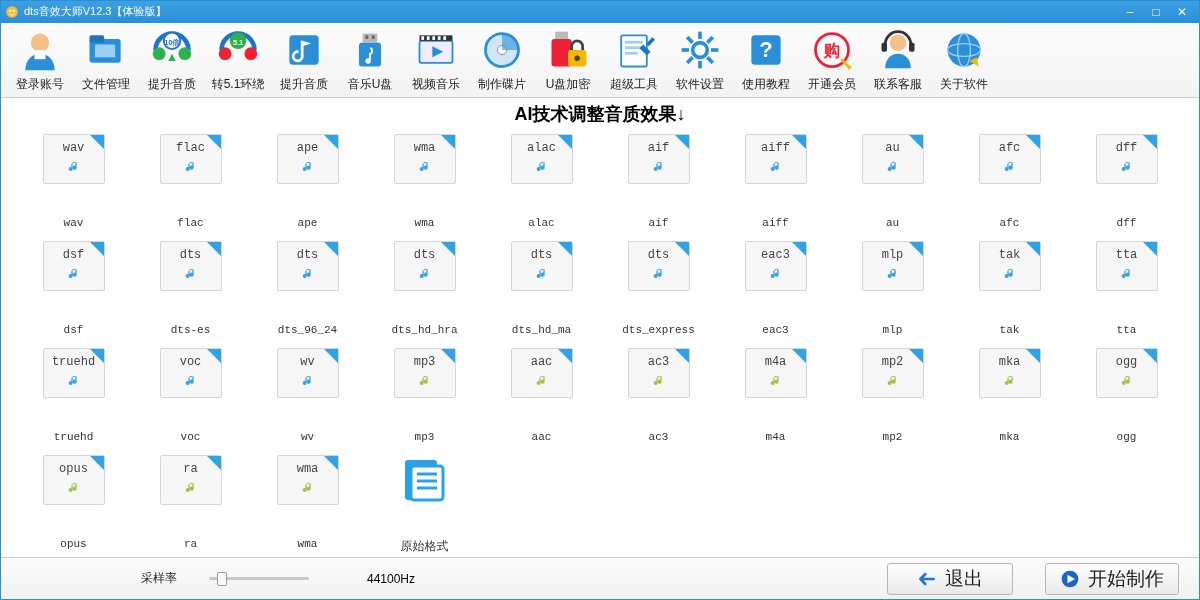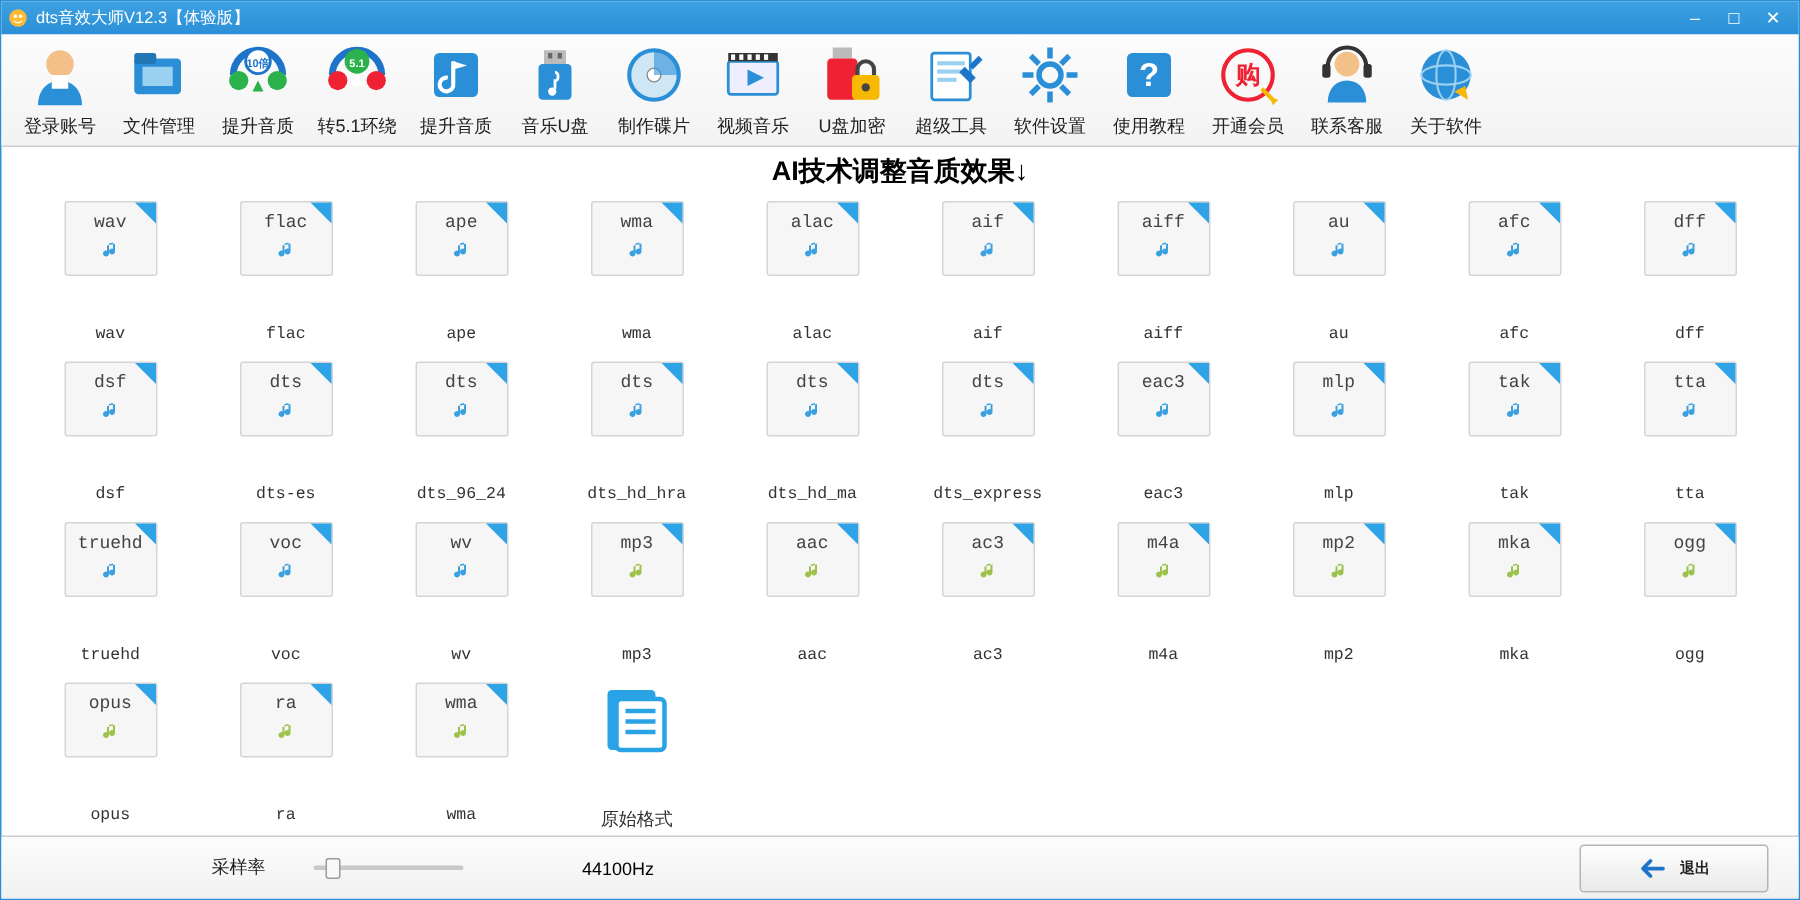--- a/index.html
+++ b/index.html
@@ -138,29 +138,29 @@
     position:relative; width:100px; height:14px;
     display:flex;align-items:center;
   }
   .slider-track {
     width:100px;height:3px;background:#c8c8c8;border-radius:2px;
   }
   .slider-thumb {
     position:absolute;left:8px;top:0;
     width:10px;height:14px;background:#f8f8f8;border:1px solid #9a9a9a;border-radius:2px;
   }
-  .rate-value { font-size:12px; margin-left:47px;}
+  .rate-value { font-size:12px; margin-left:26px;}
   .bottom-spacer { flex:1; }
   .big-btn {
     height:32px; min-width:126px;
     border:1px solid #b5b5b5; border-radius:3px;
     background:linear-gradient(#fefefe,#e9e9e9);
     display:flex;align-items:center;justify-content:center;
     gap:8px;
-    font-size:10px;font-weight:bold;color:#222;
+    font-size:19px;font-weight:normal;color:#222;
     cursor:pointer;
     padding:0 14px;
   }
   .big-btn svg { width:20px;height:20px; }
 </style>
 </head>
 <body>
 
 <div class="window">
 
@@ -247,42 +247,42 @@
             <rect x="26" y="8" width="3" height="4" fill="#666"></rect>
             <path d="M24 22c3 0 3 6 0 6v6" stroke="#fff" stroke-width="2" fill="none"></path>
             <circle cx="22" cy="36" r="3" fill="#fff"></circle>
           </svg>
         </div>
         <div class="tool-label">音乐U盘</div>
       </div>
       <div class="tool-item">
         <div class="tool-icon">
           <svg viewBox="0 0 48 48">
-            <circle cx="24" cy="24" r="18" fill="#cfe6f5"></circle>
-            <circle cx="24" cy="24" r="18" fill="none" stroke="#2b8fd8" stroke-width="3"></circle>
-            <circle cx="24" cy="24" r="5" fill="#fff" stroke="#888"></circle>
-            <path d="M24 6a18 18 0 0 1 18 18L24 24z" fill="#2b8fd8" opacity="0.6"></path>
-          </svg>
-        </div>
-        <div class="tool-label">制作碟片</div>
-      </div>
-      <div class="tool-item">
-        <div class="tool-icon">
-          <svg viewBox="0 0 48 48">
             <rect x="6" y="14" width="36" height="24" rx="2" fill="#eef" stroke="#2b8fd8" stroke-width="2"></rect>
             <rect x="6" y="8" width="36" height="6" fill="#333"></rect>
             <rect x="8" y="9" width="3" height="4" fill="#fff"></rect>
             <rect x="14" y="9" width="3" height="4" fill="#fff"></rect>
             <rect x="20" y="9" width="3" height="4" fill="#fff"></rect>
             <rect x="26" y="9" width="3" height="4" fill="#fff"></rect>
             <rect x="32" y="9" width="3" height="4" fill="#fff"></rect>
             <polygon points="20,20 32,26 20,32" fill="#2b8fd8"></polygon>
           </svg>
         </div>
         <div class="tool-label">视频音乐</div>
+      </div>
+      <div class="tool-item">
+        <div class="tool-icon">
+          <svg viewBox="0 0 48 48">
+            <circle cx="24" cy="24" r="18" fill="#cfe6f5"></circle>
+            <circle cx="24" cy="24" r="18" fill="none" stroke="#2b8fd8" stroke-width="3"></circle>
+            <circle cx="24" cy="24" r="5" fill="#fff" stroke="#888"></circle>
+            <path d="M24 6a18 18 0 0 1 18 18L24 24z" fill="#2b8fd8" opacity="0.6"></path>
+          </svg>
+        </div>
+        <div class="tool-label">制作碟片</div>
       </div>
       <div class="tool-item">
         <div class="tool-icon">
           <svg viewBox="0 0 48 48">
             <rect x="10" y="4" width="14" height="8" fill="#bbb"></rect>
             <rect x="6" y="12" width="22" height="30" rx="3" fill="#e23"></rect>
             <rect x="24" y="24" width="20" height="18" rx="3" fill="#f6b800"></rect>
             <path d="M28 24v-4a6 6 0 0 1 12 0v4" stroke="#444" stroke-width="3" fill="none"></path>
             <circle cx="34" cy="33" r="3" fill="#444"></circle>
           </svg>
@@ -719,14 +719,21 @@
       <div class="slider-thumb"></div>
     </div>
     <span class="rate-value">44100Hz</span>
     <div class="bottom-spacer"></div>
     <div class="big-btn">
       <svg viewBox="0 0 24 24">
           <path d="M20 12 L6 12 M10 6 L4 12 L10 18" stroke="#1d74c8" stroke-width="3" fill="none" stroke-linecap="round" stroke-linejoin="round"></path>
         </svg>
       <span>退出</span>
     </div>
+    <div class="big-btn">
+      <svg viewBox="0 0 24 24">
+          <circle cx="12" cy="12" r="10" fill="#1d62c8"></circle>
+          <polygon points="9,7 18,12 9,17" fill="#fff"></polygon>
+        </svg>
+      <span>开始制作</span>
+    </div>
   </div>
 </div>
 
 </body></html>

